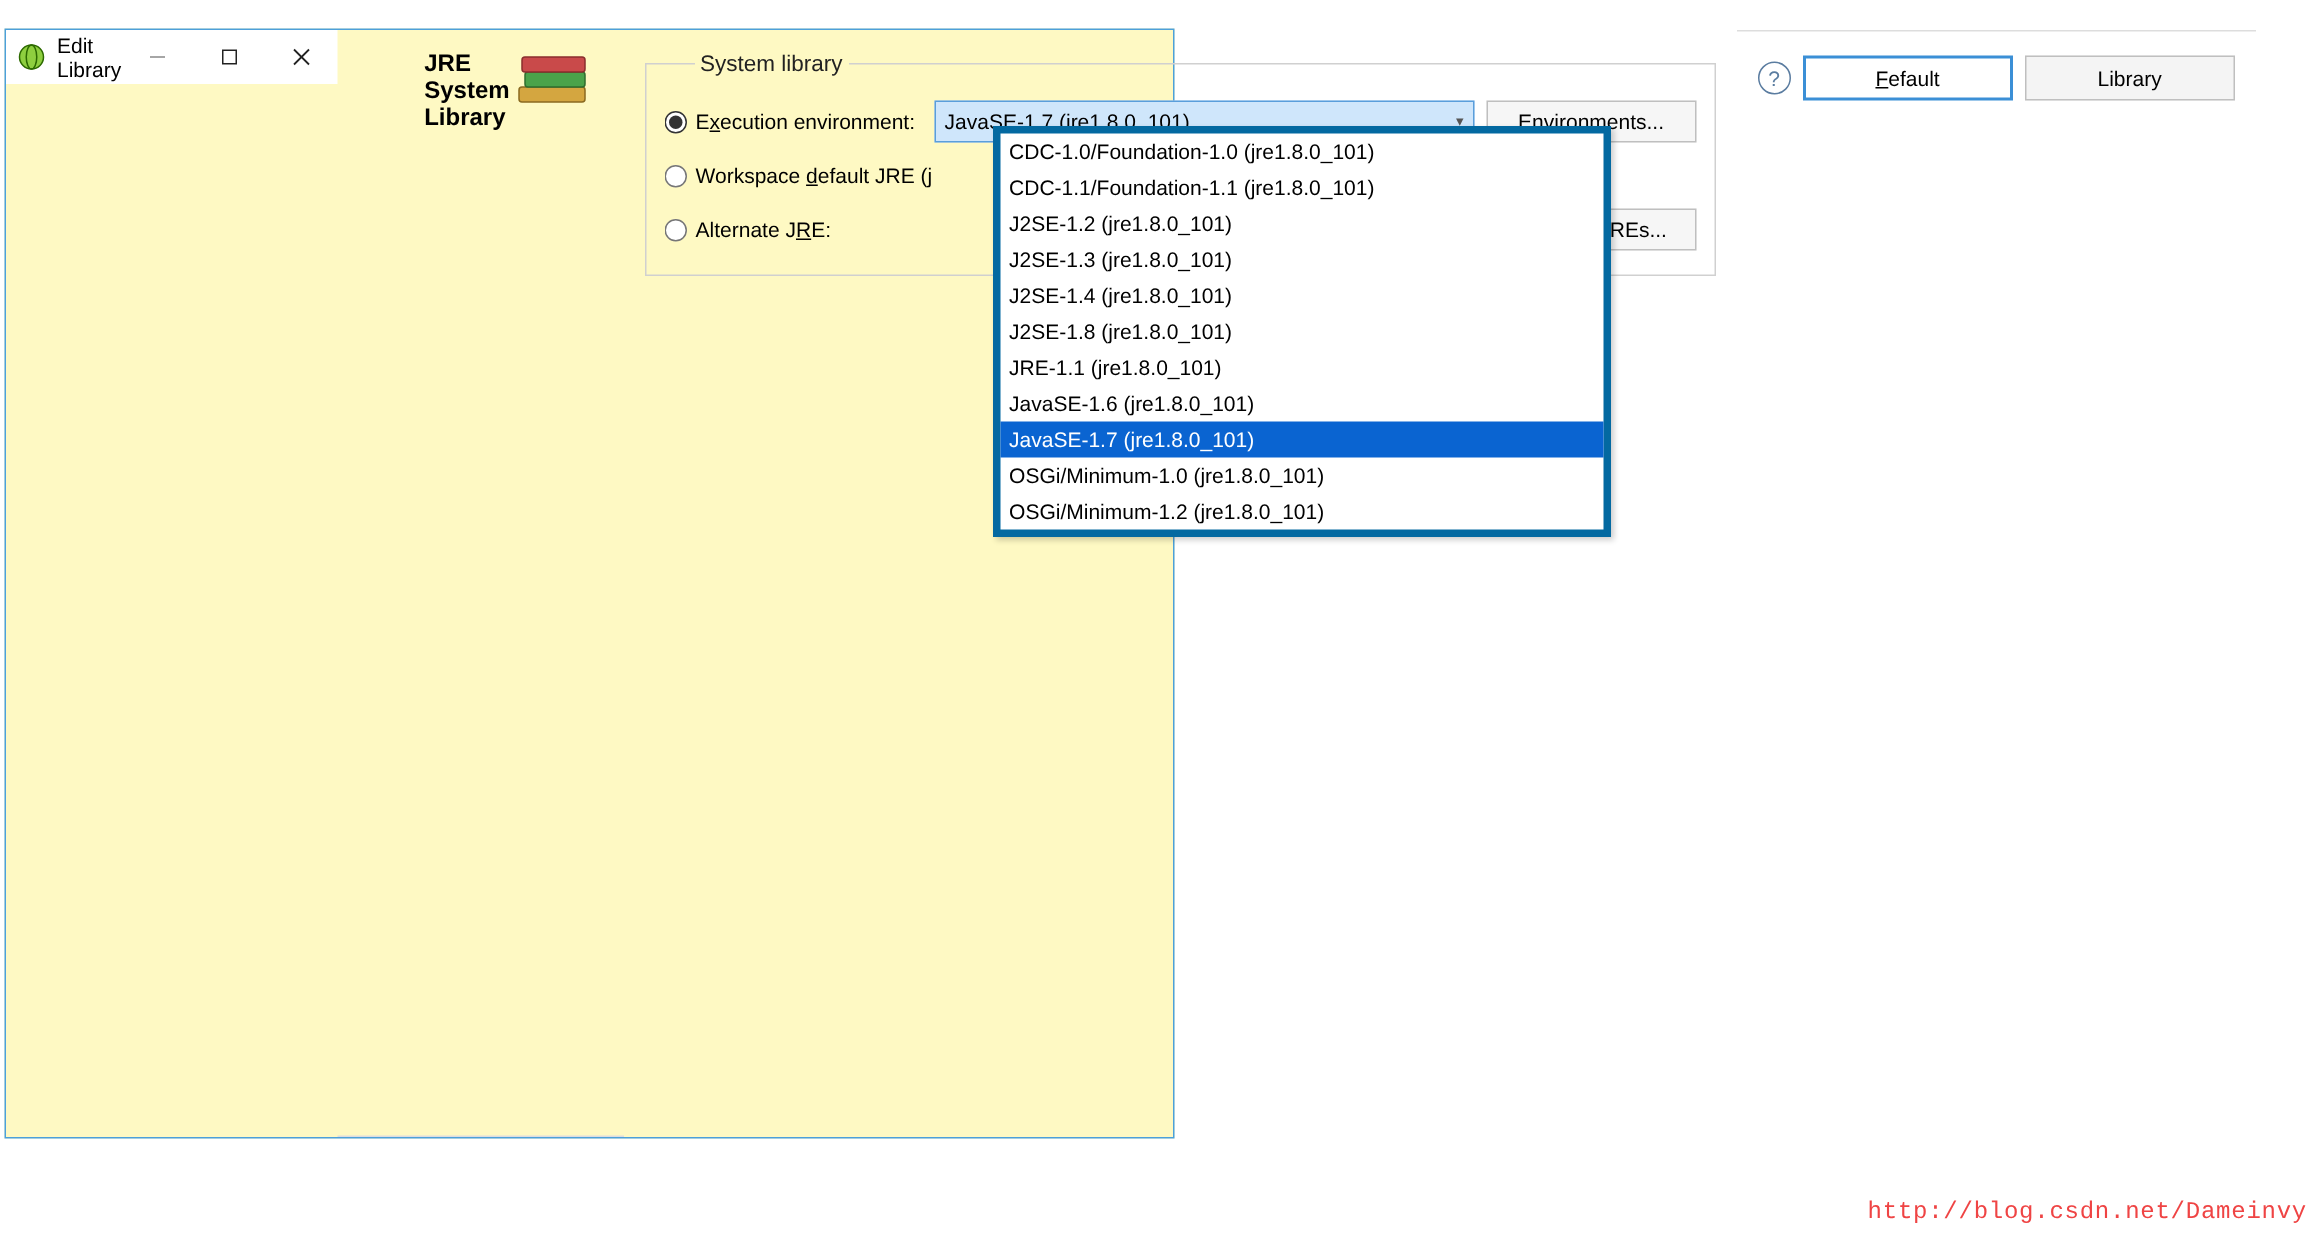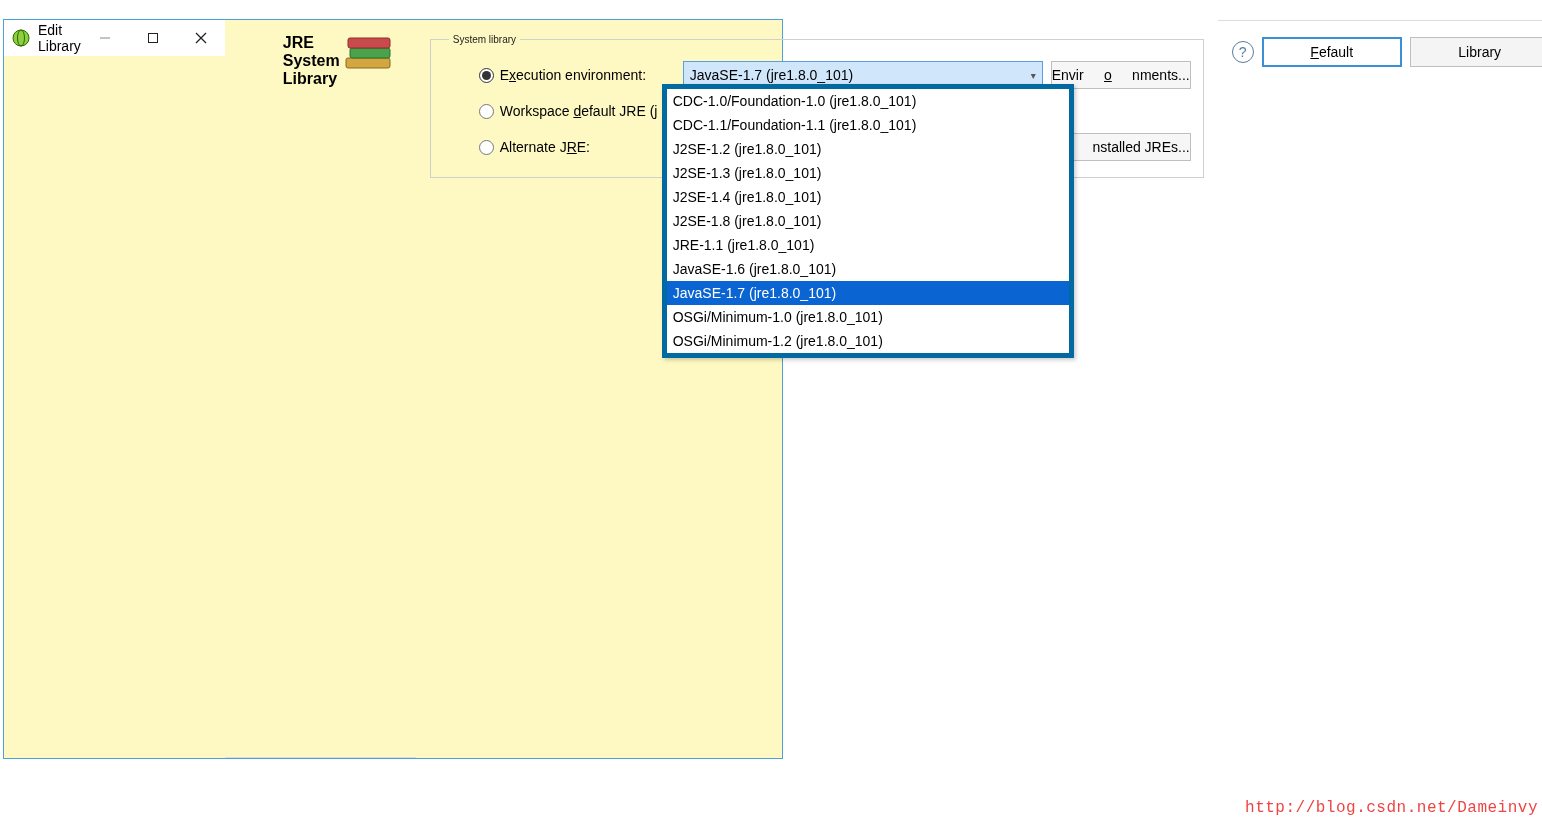--- a/index.html
+++ b/index.html
@@ -79,35 +79,34 @@
   flex: 1;
   padding: 14px 14px 0 14px;
   position: relative;
 }
 fieldset.syslib {
   border: 1px solid #d0d0d0;
   padding: 12px;
   position: relative;
 }
 fieldset.syslib legend {
-  font-size: 10px;
+  font-size: 15px;
   color: #222;
   padding: 0 4px;
-  margin-left: 6px;
+  margin-left: 20px;
 }
 .row {
   display: flex;
   align-items: center;
   height: 36px;
 }
 .radio-wrap {
   display: flex;
   align-items: center;
-  width: 204px;
-  margin-left: 36px;
+  width: 180px;
 }
 .radio-wrap input[type=radio] {
   width: 15px;
   height: 15px;
   margin-right: 6px;
   accent-color: #333;
 }
 .radio-wrap label {
   font-size: 14px;
   color: #000;
@@ -136,21 +135,21 @@
 .side-btn {
   width: 140px;
   height: 28px;
   margin-left: 8px;
   border: 1px solid #bfbfbf;
   background: #f6f6f6;
   font-size: 14px;
   color: #000;
   display: flex;
   align-items: center;
-  justify-content: space-between;
+  justify-content: center;
 }
 .dropdown-list {
   position: absolute;
   left: 246px;
   top: 64px;
   width: 412px;
   background: #fff;
   border: 5px solid #0369a1;
   z-index: 10;
   box-shadow: 2px 2px 4px rgba(0,0,0,0.2);

